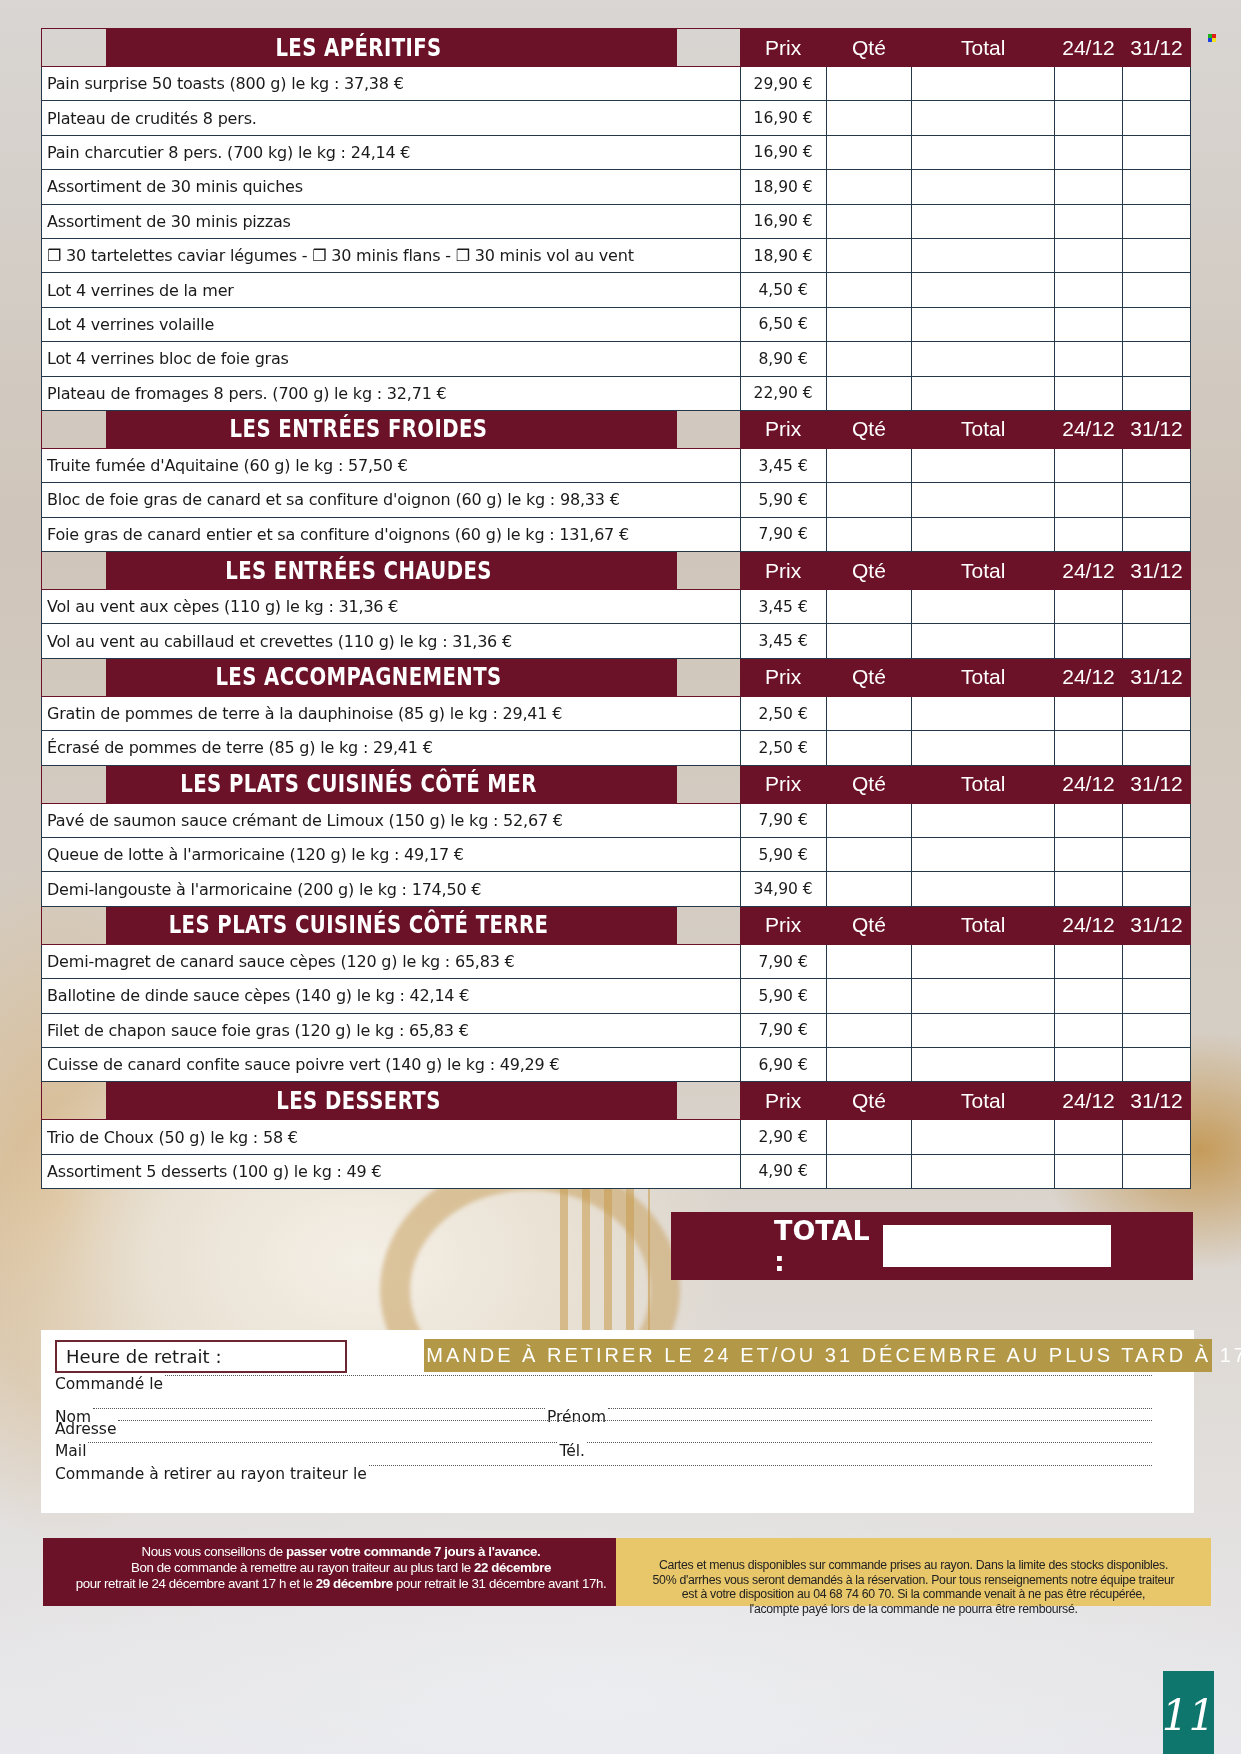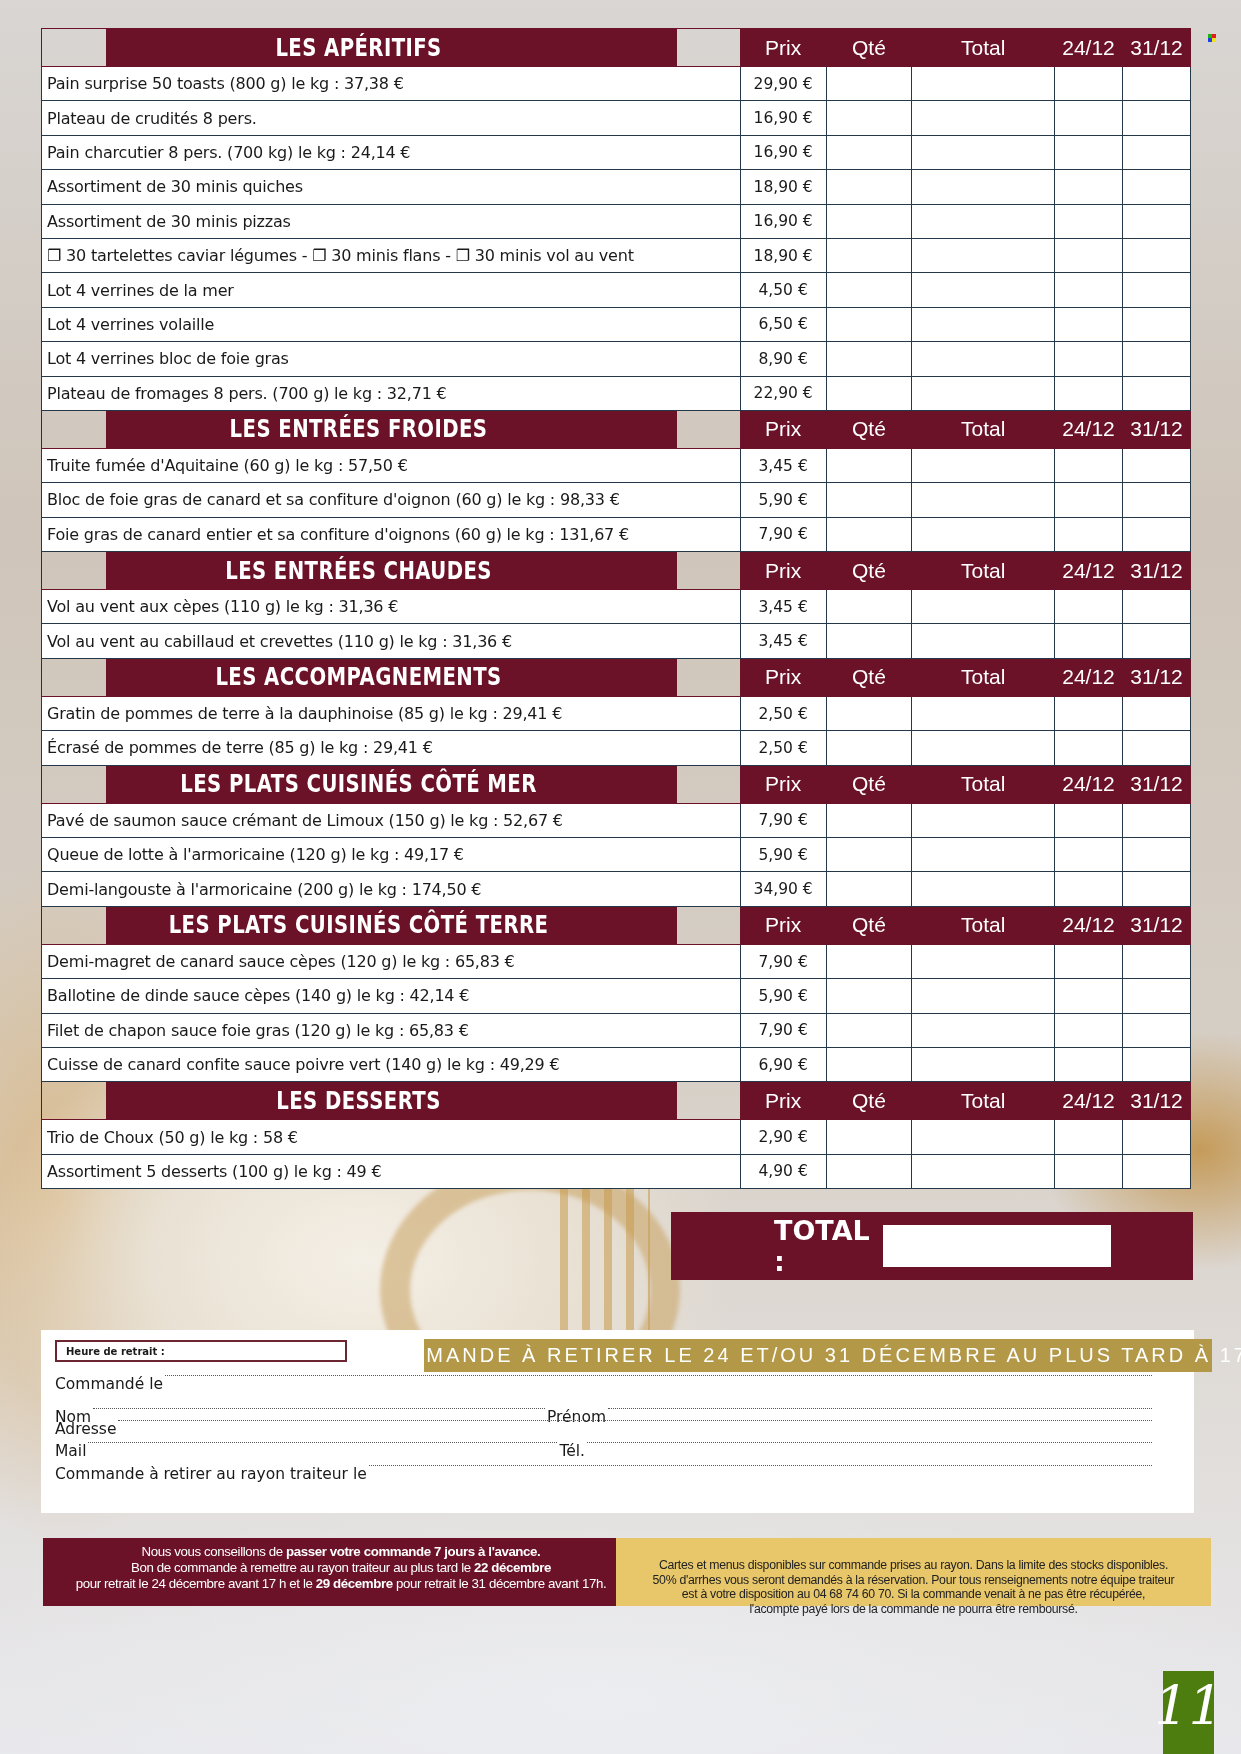--- a/index.html
+++ b/index.html
@@ -76,23 +76,23 @@
   .total-input {
     margin-left: 4px; width: 228px; height: 42px; background: #fff; border: none;
   }
 
   
   .form-panel {
     position: absolute; left: 41px; top: 1330px; width: 1153px; height: 183px;
     background: #fff;
   }
   .pickup-field {
-    position: absolute; left: 14px; top: 10px; width: 292px; height: 22px;
+    position: absolute; left: 14px; top: 10px; width: 292px; height: 33px;
     border: 2px solid #6b2632; display: flex; align-items: center; padding-left: 9px;
-    font-size: 10px; color: #1a1a1a; font-weight: bold;
+    font-size: 18px; color: #1a1a1a;
   }
   .gold-banner {
     position: absolute; left: 383px; top: 9px; width: 788px; height: 33px;
     background: #b29847; color: #fff;
     font-family: "Liberation Sans", sans-serif; font-size: 20px;
     letter-spacing: 3px; display: flex; align-items: center; justify-content: center;
     white-space: nowrap;
   }
   .form-line {
     position: absolute; left: 14px; right: 40px; height: 22px;
@@ -113,23 +113,23 @@
   .note-left b { font-weight: bold; }
   .note-right {
     position: absolute; left: 616px; top: 1538px; width: 595px; height: 68px;
     background: #e8c76a; color: #222; text-align: center;
     font-family: "Liberation Sans", sans-serif; font-size: 12.3px; line-height: 14.5px;
     padding-top: 20px; letter-spacing: -0.3px;
   }
 
   .page-number {
     position: absolute; left: 1163px; top: 1671px; width: 51px; height: 83px;
-    background: #4d7c0f; color: #fff;
-    font-family: "DejaVu Serif", serif; font-style: italic; font-size: 54px;
-    display: flex; justify-content: center; padding-top: 4px;
+    background: #0f766e; color: #fff;
+    font-family: "DejaVu Serif", serif; font-style: italic; font-size: 42px;
+    display: flex; justify-content: center; padding-top: 20px;
   }
 </style>
 </head>
 <body>
 
 <div class="gold-plate"></div>
 <div class="fork"></div>
 
 <div class="color-marker">
   <span style="left:0;top:0;background:#1bb21b"></span>

